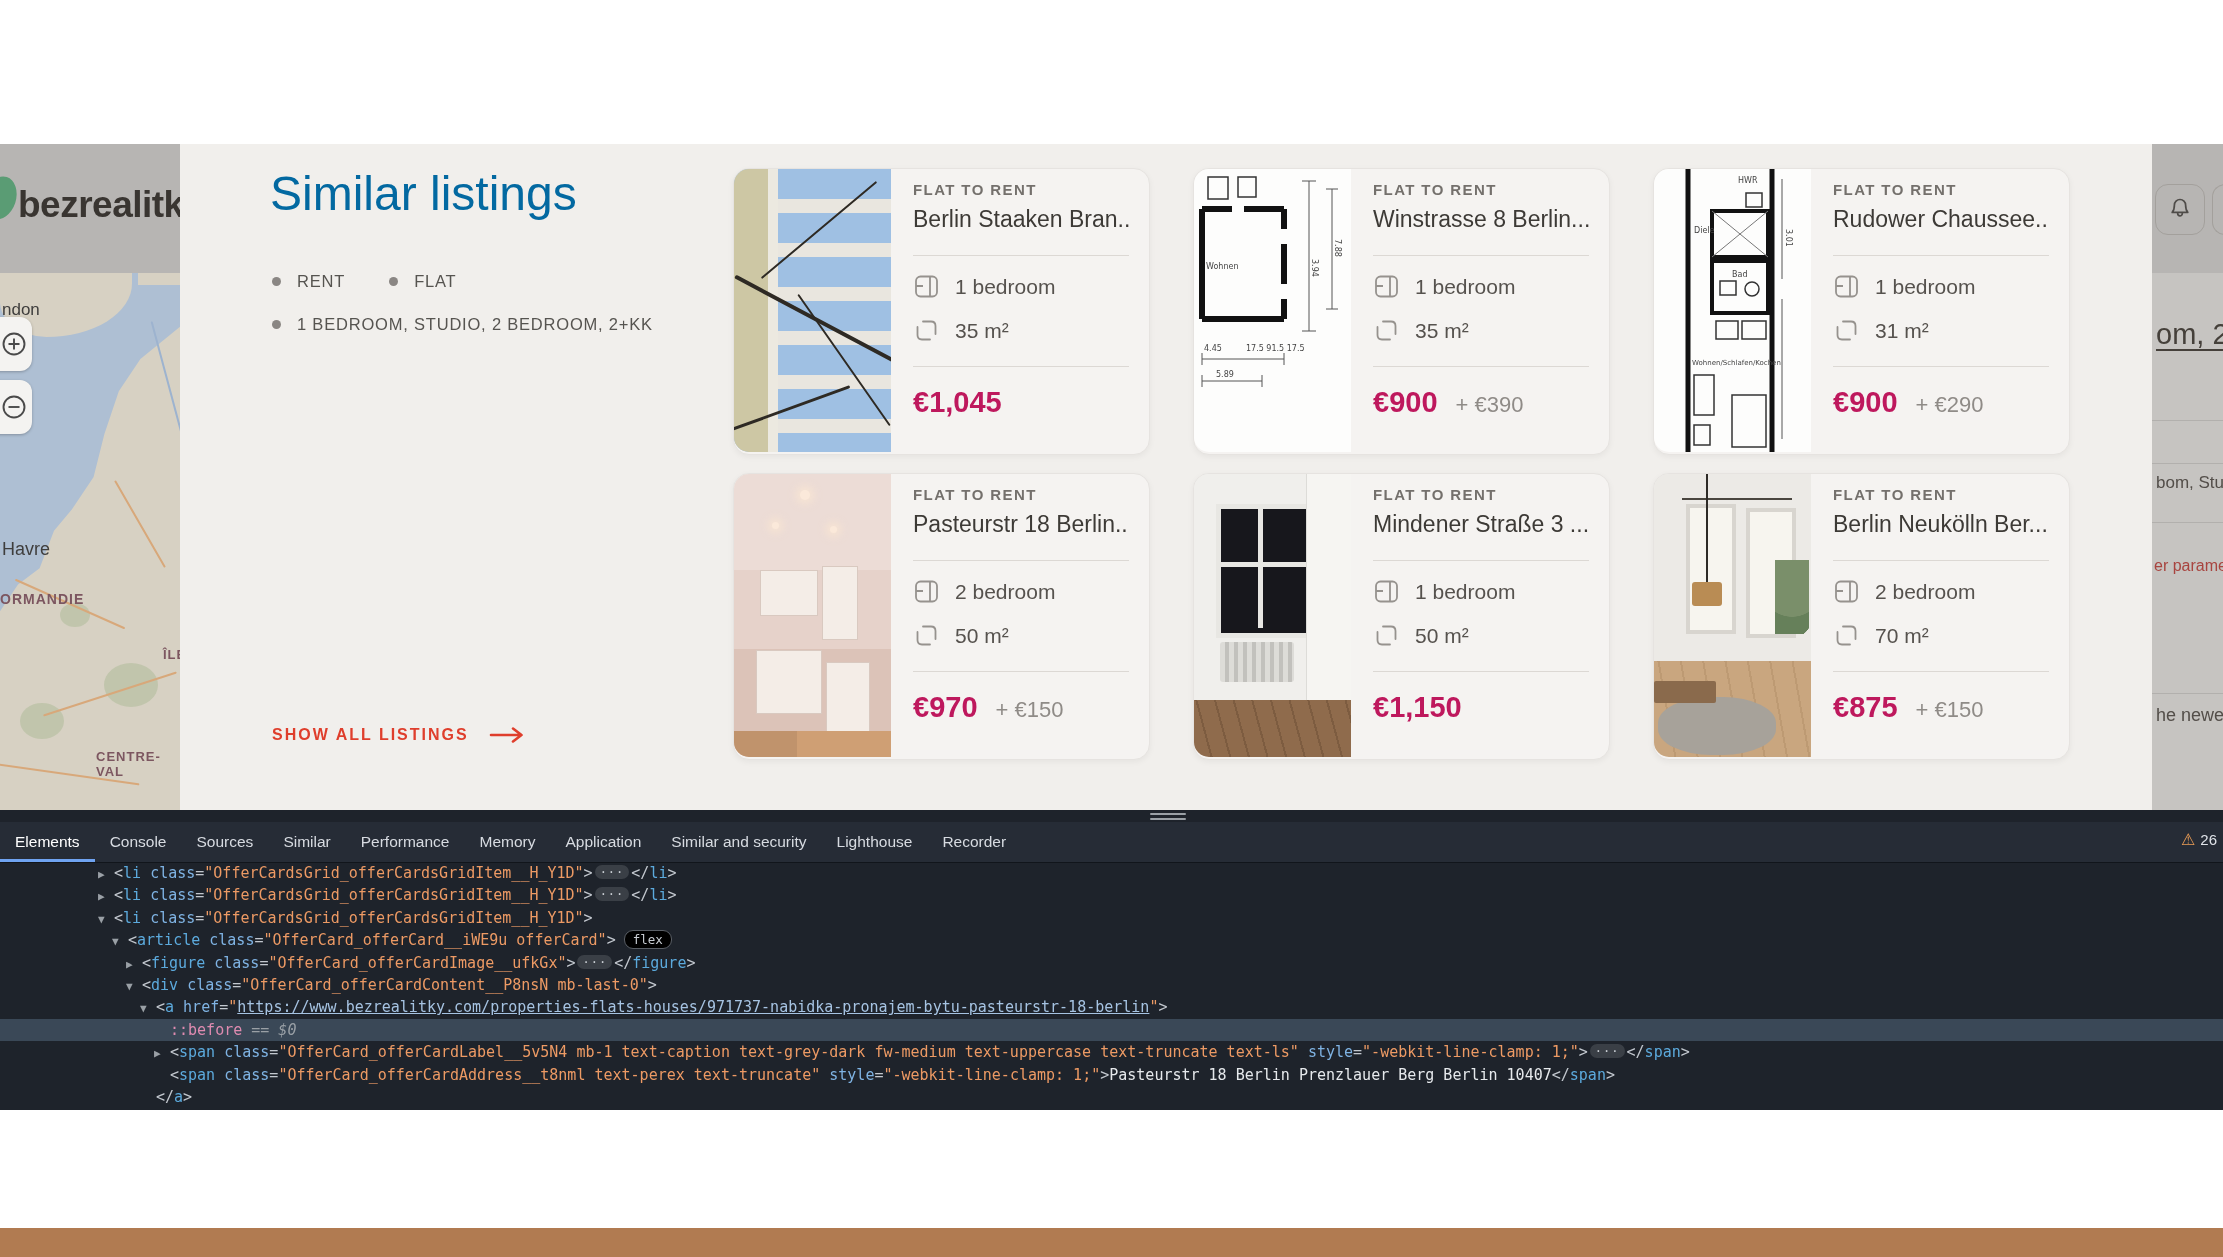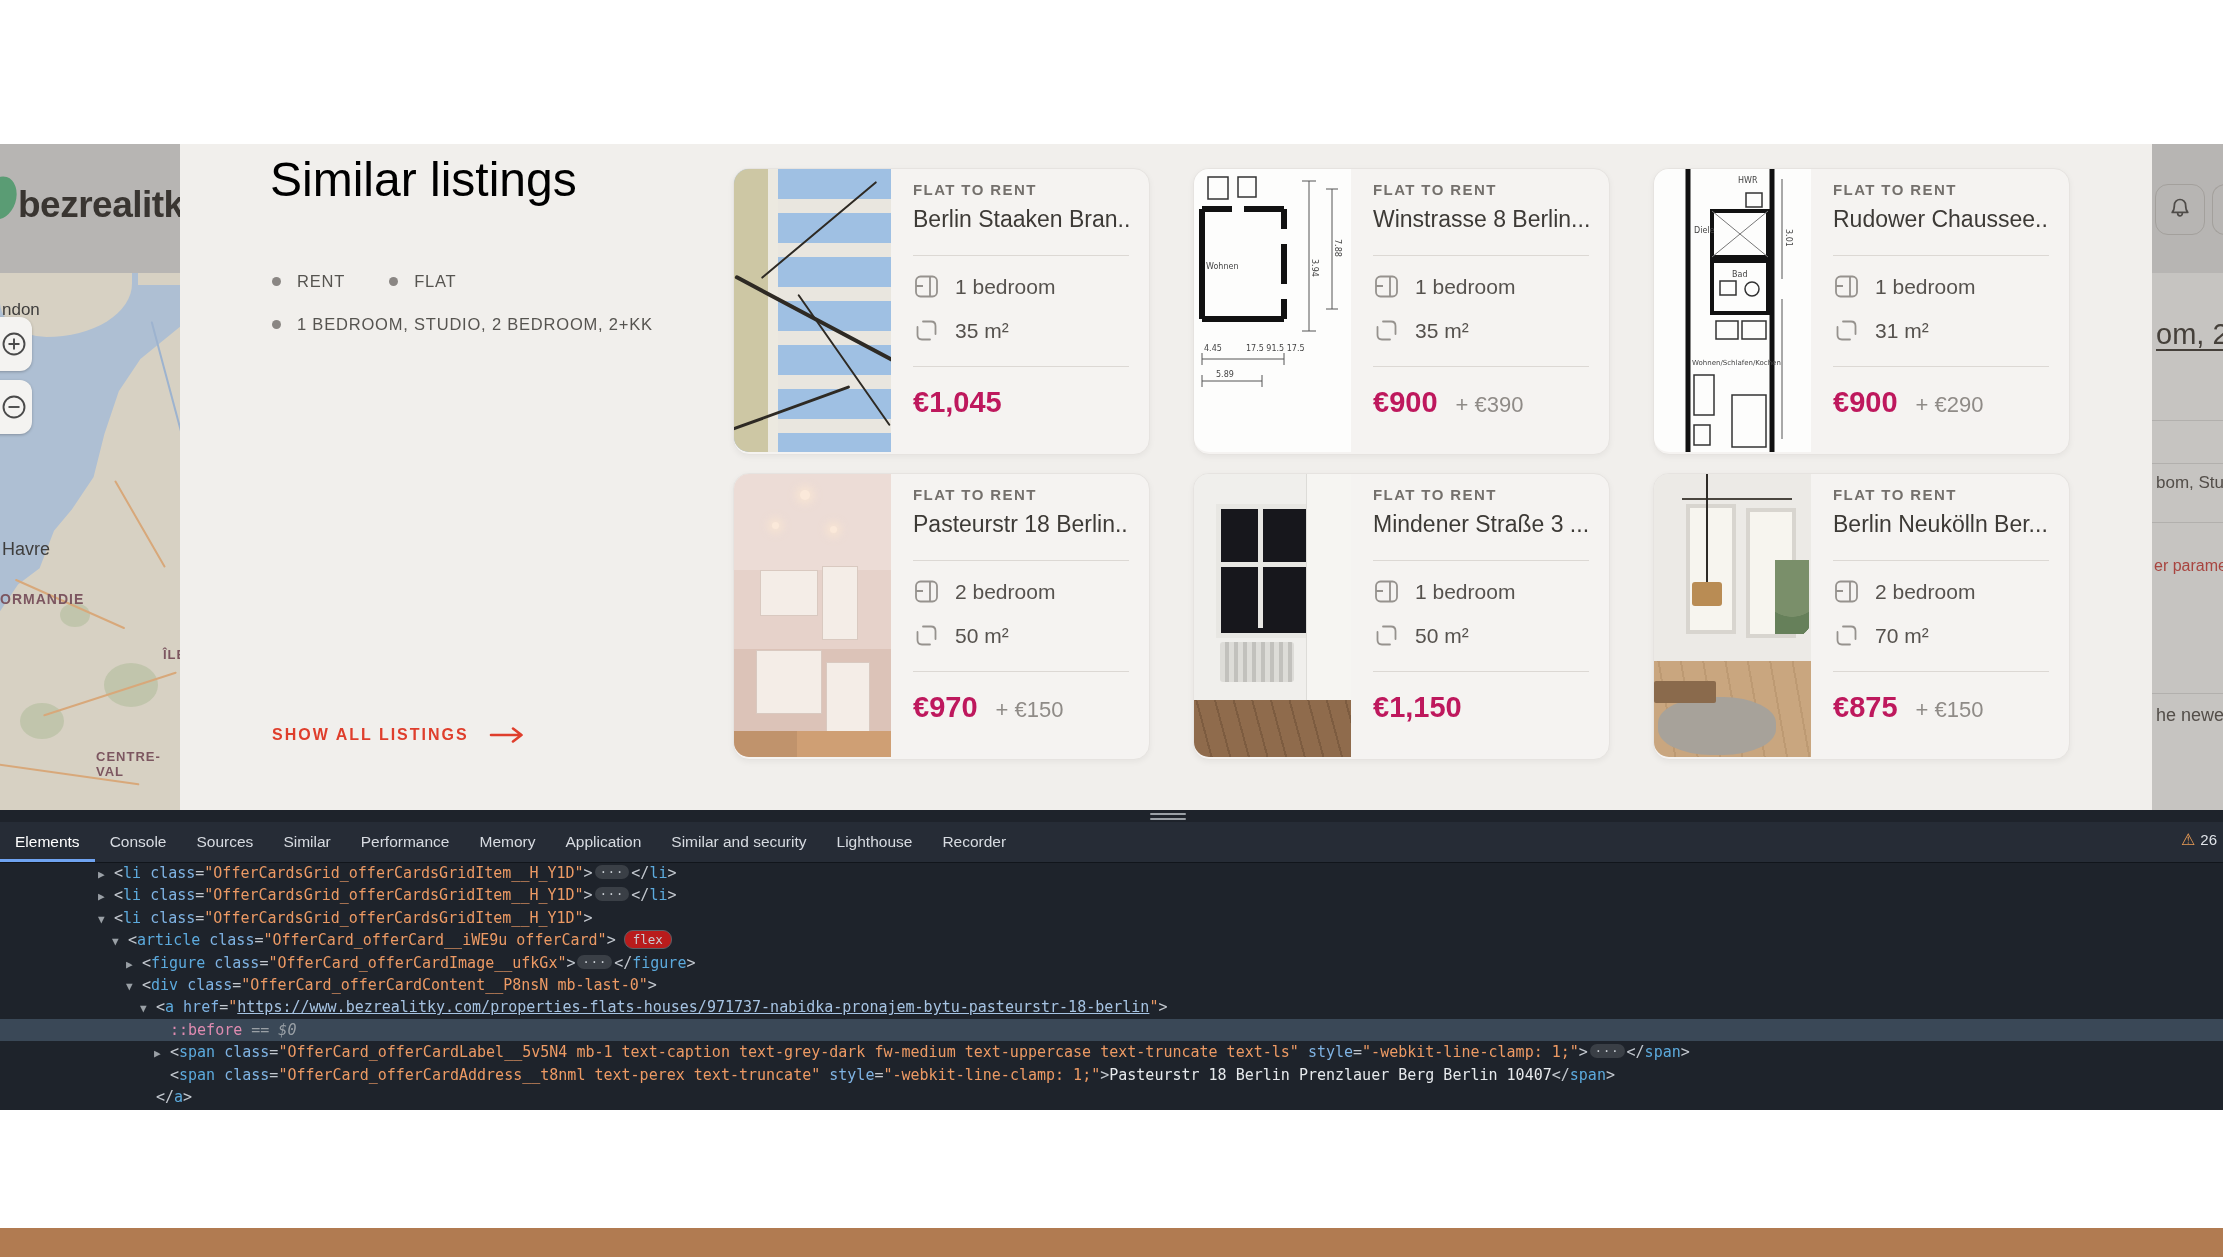--- a/index.html
+++ b/index.html
@@ -32,21 +32,21 @@
 
   
   .side-dim{position:absolute;left:2152px;top:273px;width:71px;height:537px;background:#c6c4c1;overflow:hidden;}
   .sd-big{position:absolute;left:4px;top:45px;font-size:29px;font-weight:500;color:#45403a;text-decoration:underline;text-underline-offset:5px;white-space:nowrap;}
   .sd-line{position:absolute;left:0;width:71px;height:1px;background:#b2b0ad;}
   .sd-txt{position:absolute;left:4px;font-size:17px;color:#534e49;white-space:nowrap;}
   .sd-red{position:absolute;left:2px;font-size:16px;color:#a8443f;white-space:nowrap;}
 
   
   .panel{position:absolute;left:180px;top:144px;width:1972px;height:666px;background:#f1efec;}
-  .panel-title{position:absolute;left:90px;top:8px;font-size:48px;font-weight:400;color:#000000;}
+  .panel-title{position:absolute;left:90px;top:22px;font-size:48px;font-weight:400;color:#0369a1;}
   .filter-row{position:absolute;left:92px;display:flex;align-items:center;gap:44px;text-align:center;}
   .filter-item{display:flex;align-items:center;gap:16px;}
   .f-dot{width:9px;height:9px;border-radius:50%;background:#8a8683;}
   .f-text{font-size:16.5px;letter-spacing:.8px;color:#565450;font-weight:500;}
   .show-all{position:absolute;left:92px;top:582px;display:flex;align-items:center;gap:20px;cursor:pointer;}
   .show-all span{font-size:16px;font-weight:700;letter-spacing:2px;color:#df3e2c;}
 
   
   .card{position:absolute;width:415px;height:285px;background:#f5f3f1;border:1px solid #e6e3e0;
         border-radius:16px;box-shadow:0 2px 6px rgba(0,0,0,.05);}
@@ -111,21 +111,21 @@
   .tk-ar{display:inline-block;width:16px;color:#9aa0a6;font-size:11px;}
   .tk-p{color:#c3c8cf;}
   .tk-tag{color:#5caadd;}
   .tk-attr{color:#7fb3e3;}
   .tk-str{color:#ed9a64;}
   .tk-link{color:#a6c3e2;text-decoration:underline;}
   .tk-pseudo{color:#df8bb0;}
   .tk-meta{color:#9aa0a6;font-style:italic;}
   .tk-text{color:#e6e9ec;}
   .tk-badge{display:inline-block;margin-left:8px;padding:0 8px;border:1px solid #5a5f66;border-radius:9px;
-            background:#b91c1c;color:#c8cdd3;font-size:12.5px;line-height:17px;vertical-align:1px;}
+            background:#000000;color:#c8cdd3;font-size:12.5px;line-height:17px;vertical-align:1px;}
   .tk-dots{display:inline-block;margin:0 2px;padding:0 5px;border-radius:8px;background:#3a3f46;
            color:#c8cdd3;font-size:12px;line-height:14px;vertical-align:2px;letter-spacing:1px;}
 
   .bottom-bar{position:absolute;left:0;top:1228px;width:2223px;height:29px;background:#b17b51;}
 </style>
 </head>
 <body>
 
 <div class="screen">
 

